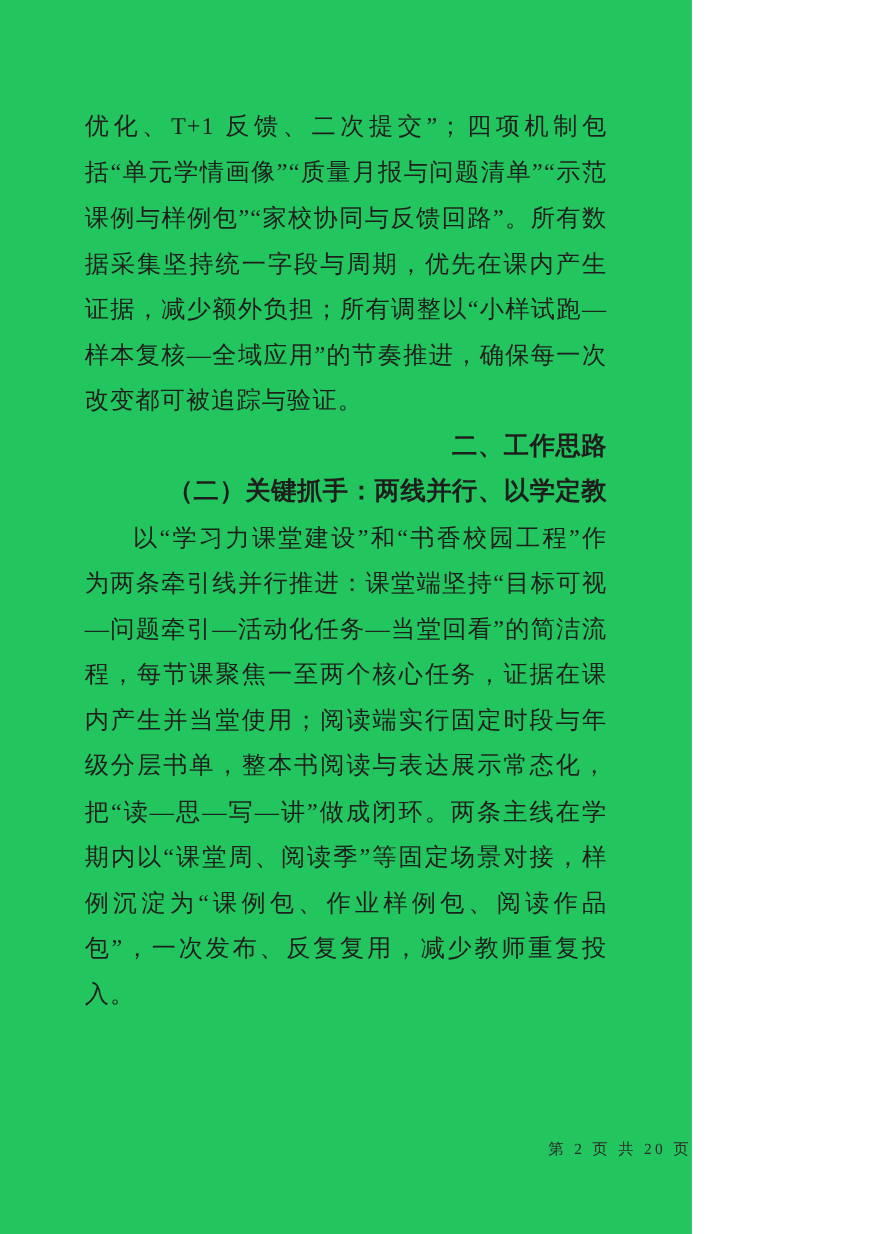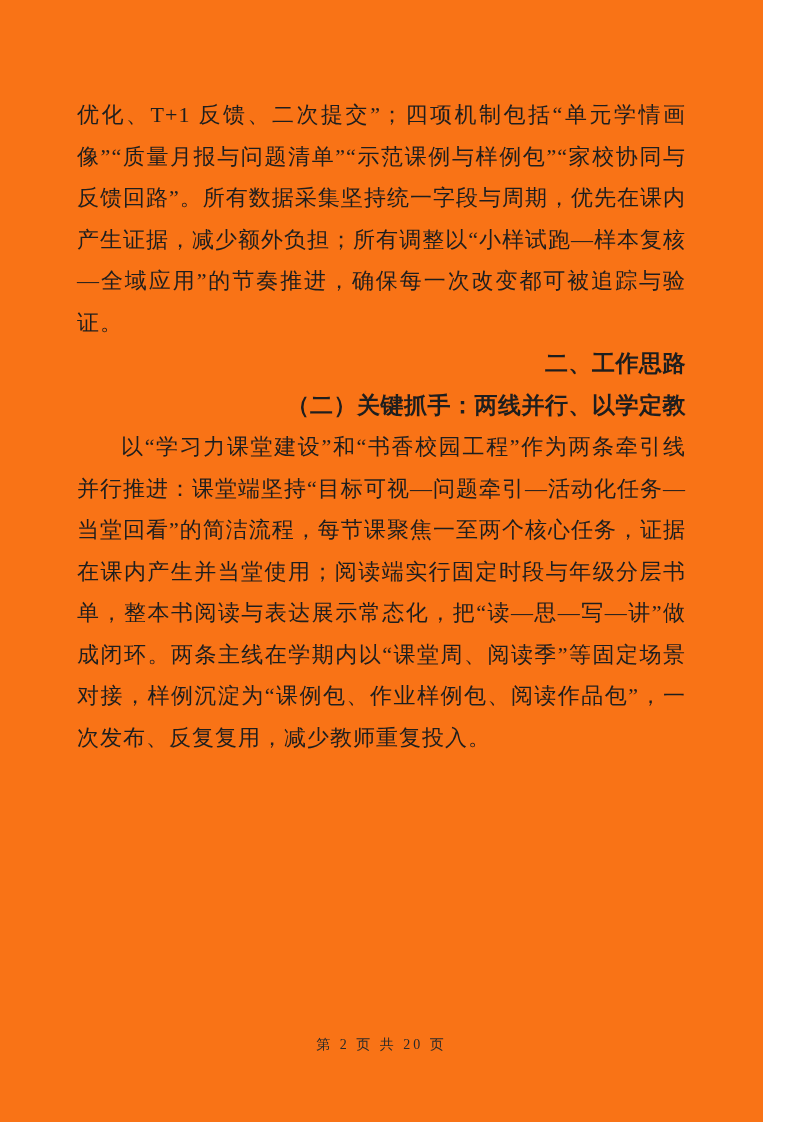--- a/index.html
+++ b/index.html
@@ -2,23 +2,23 @@
 <html><head>
 <meta charset="utf-8">
 <style>
   html, body {
     margin: 0;
     padding: 0;
     background: #ffffff;
   }
   .page {
     position: relative;
-    width: 763px;
+    width: 629px;
     height: 1122px;
-    background: #f97316;
+    background: #22c55e;
     overflow: hidden;
     color: #1e1e1e;
     font-family: "Liberation Serif", "DejaVu Serif", serif;
   }
   .content {
     position: absolute;
     left: 77px;
     right: 77px;
     top: 94px;
   }
@@ -42,21 +42,21 @@
     font-family: "Liberation Sans", "DejaVu Sans", sans-serif;
     font-weight: bold;
     text-indent: 2em;
     text-align: right;
   }
   .footer {
     position: absolute;
     left: 0;
     right: 0;
     top: 1036px;
-    text-align: center;
+    text-align: right;
     font-size: 14px;
     letter-spacing: 3px;
     color: #2a2a2a;
   }
 </style>
 </head>
 <body>
 
 <div class="page">
   <div class="content">

